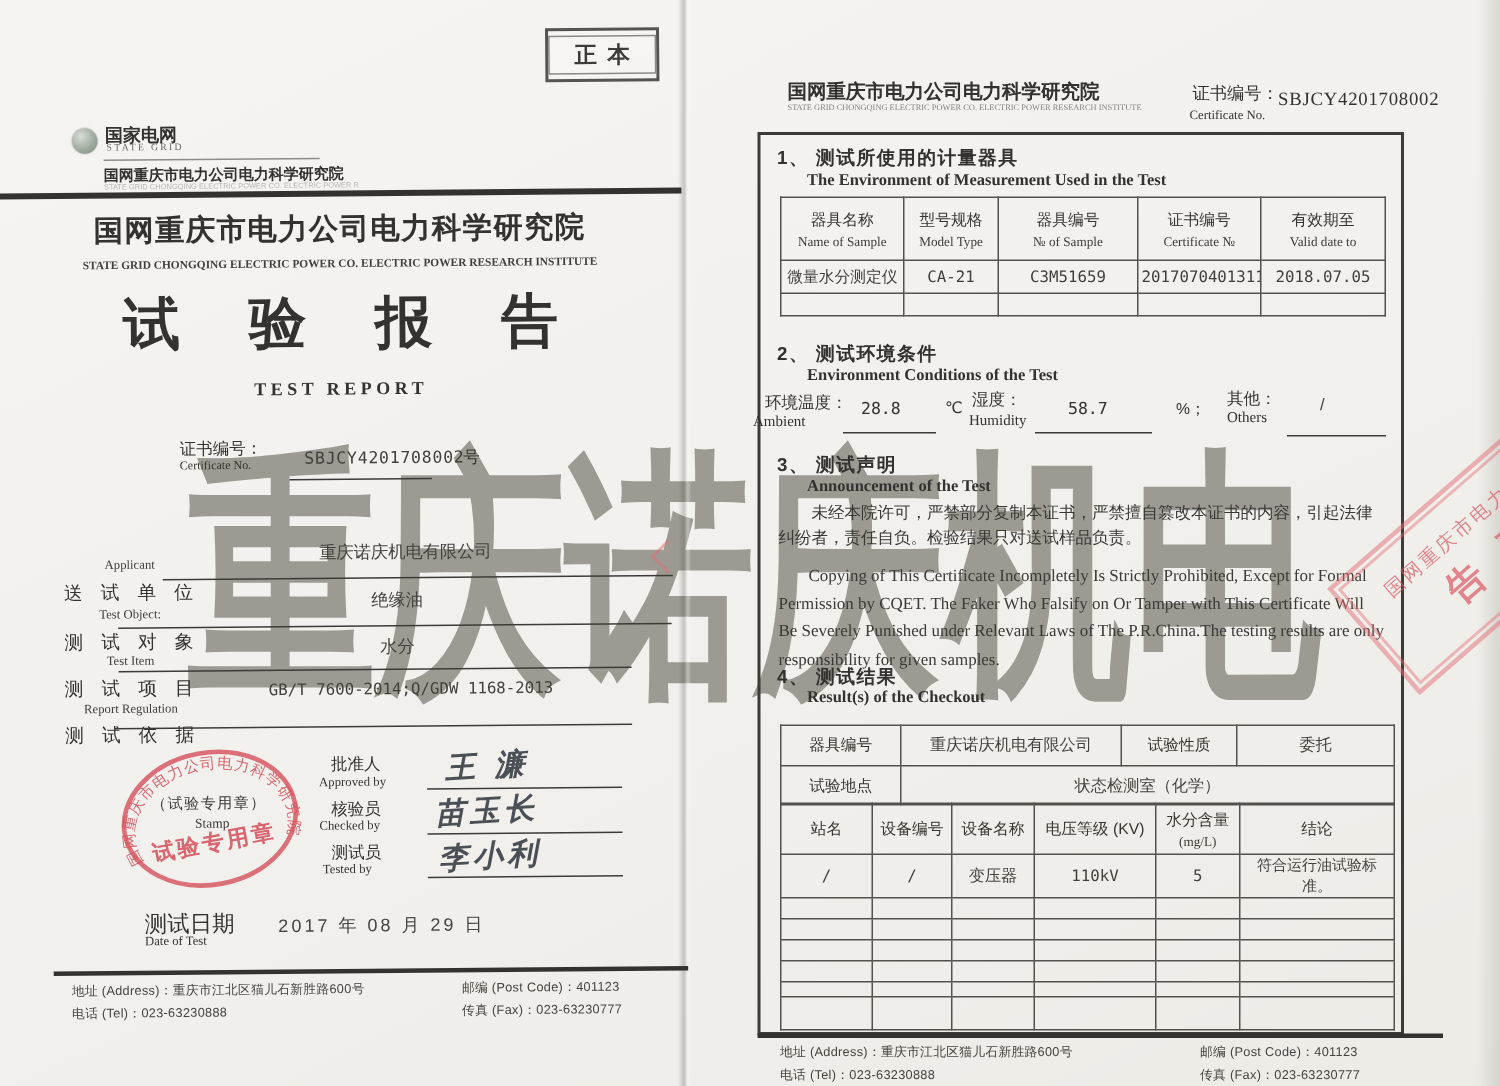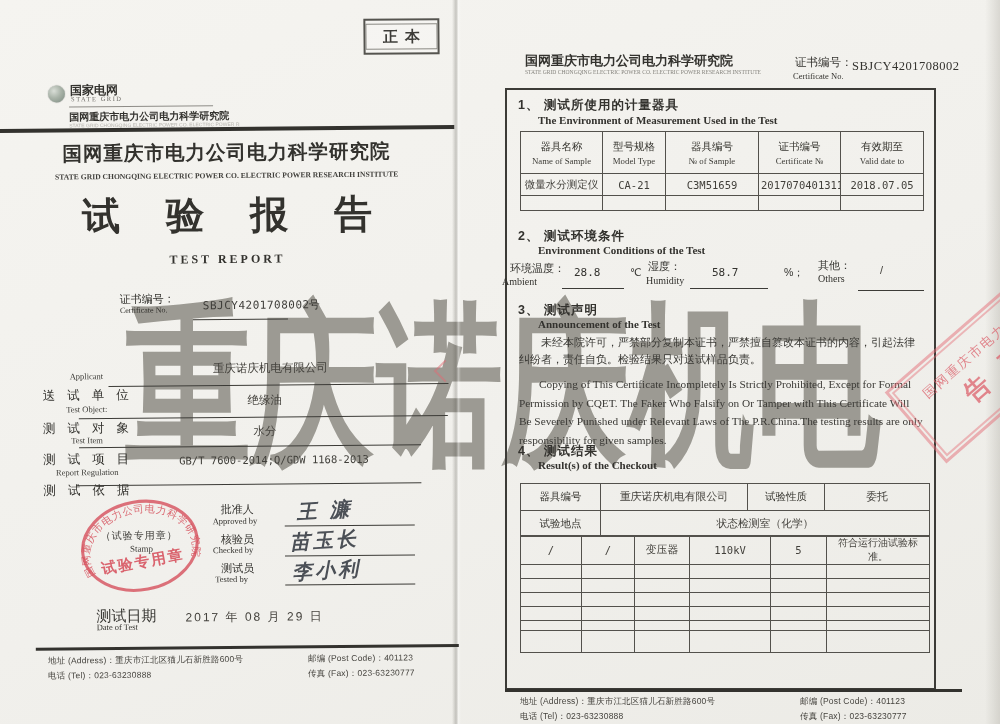--- a/index.html
+++ b/index.html
@@ -258,20 +258,31 @@
     <table class="abs t" style="left:58px;top:535px;width:410px">
       <colgroup>
           <col style="width:61px">
           <col style="width:53px">
           <col style="width:55px">
           <col style="width:81px">
           <col style="width:56px">
           <col>
         </colgroup>
       <tbody>
+          <tr style="height:34px">
+        <th class="hcn">站名</th>
+        <th class="hcn">设备编号</th>
+        <th class="hcn">设备名称</th>
+        <th class="hcn">电压等级 (KV)</th>
+        <th>
+              <div class="hcn">水分含量</div>
+              <div class="hen">(mg/L)</div>
+            </th>
+        <th class="hcn">结论</th>
+      </tr>
       <tr style="height:22px">
         <td class="dval">/</td>
         <td class="dval">/</td>
         <td class="cval">变压器</td>
         <td class="dval">110kV</td>
         <td class="dval">5</td>
         <td class="cval" style="font-size:10px">符合运行油试验标准。</td>
       </tr>
       <tr style="height:14px">
             <td></td>

